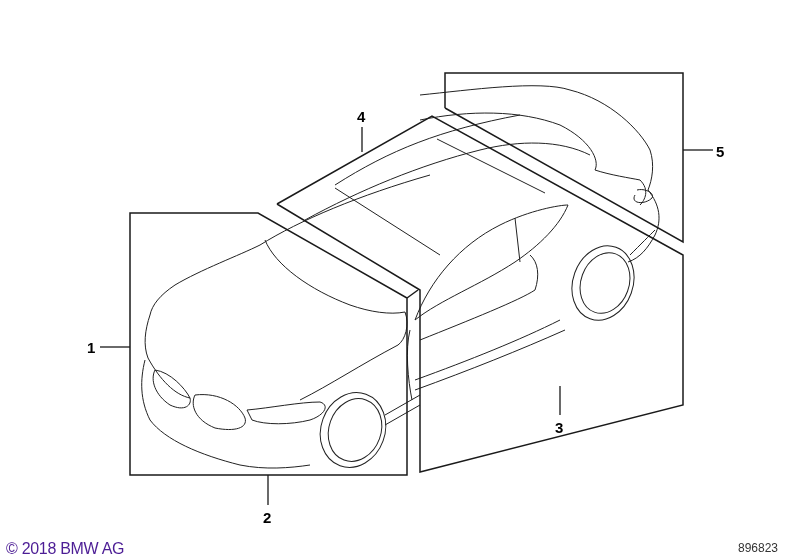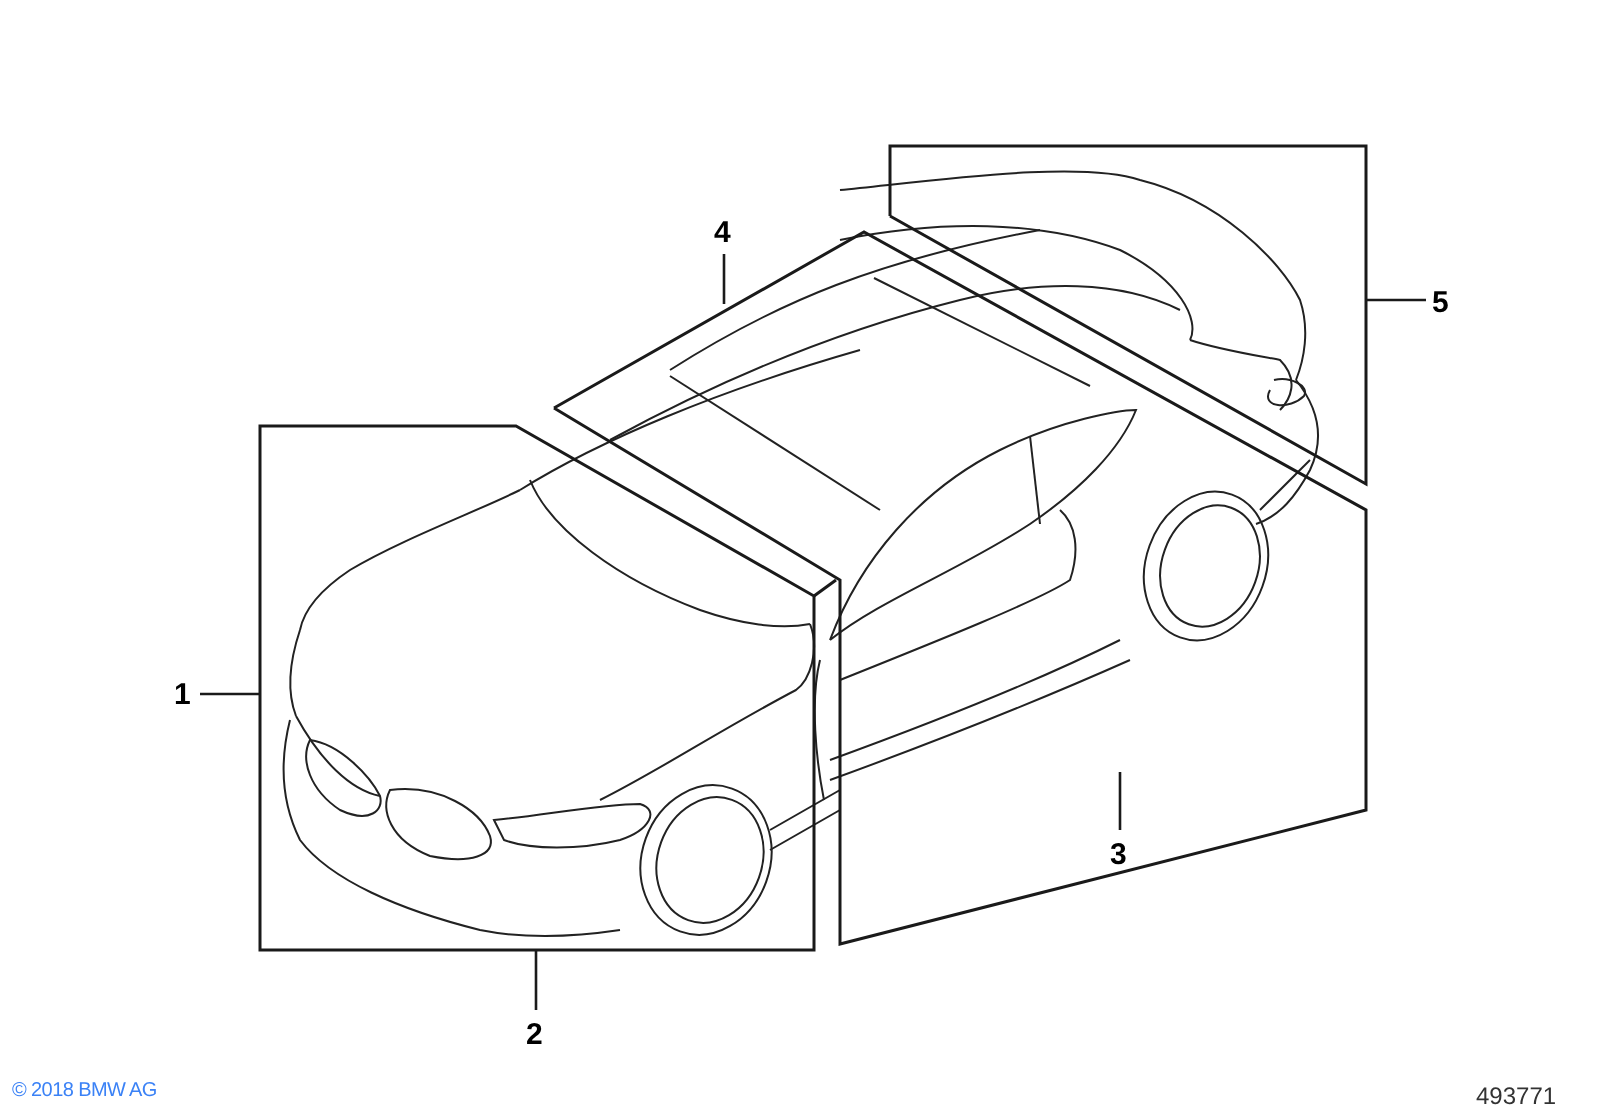--- a/index.html
+++ b/index.html
@@ -1,19 +1,19 @@
 <!DOCTYPE html>
 <html><head>
   <meta charset="utf-8">
   <style>
     html, body { margin: 0; padding: 0; background: #ffffff; }
     body { width: 800px; height: 560px; position: relative; overflow: hidden; font-family: "Liberation Sans", sans-serif; }
     svg.diagram { position: absolute; left: 0; top: 0; }
     .callout { position: absolute; font-family: "Liberation Sans", sans-serif; font-weight: bold; font-size: 15px; color: #000; }
-    .copyright { position: absolute; left: 6px; top: 540px; font-size: 10px; color: #3b82f6; letter-spacing: -0.3px; }
+    .copyright { position: absolute; left: 6px; top: 540px; font-size: 16px; color: #4c1d95; letter-spacing: -0.3px; }
     .imgid { position: absolute; left: 738px; top: 541px; font-size: 12px; color: #333; }
   </style>
 </head>
 <body>
 
 <svg class="diagram" width="800" height="560" viewBox="0 0 800 560" xmlns="http://www.w3.org/2000/svg">
 
   <g fill="none" stroke="#222" stroke-width="1">
 
     <path d="M420 95 C470 90 540 80 570 90 C610 100 640 130 650 150 C655 165 652 180 648 190"></path>
@@ -77,13 +77,13 @@
   </g>
 </svg>
 
 <div class="callout" style="left:87px; top:339px;">1</div>
 <div class="callout" style="left:263px; top:509px;">2</div>
 <div class="callout" style="left:555px; top:419px;">3</div>
 <div class="callout" style="left:357px; top:108px;">4</div>
 <div class="callout" style="left:716px; top:143px;">5</div>
 
 <div class="copyright">© 2018 BMW AG</div>
-<div class="imgid">493771</div>
+<div class="imgid">896823</div>
 
 </body></html>

